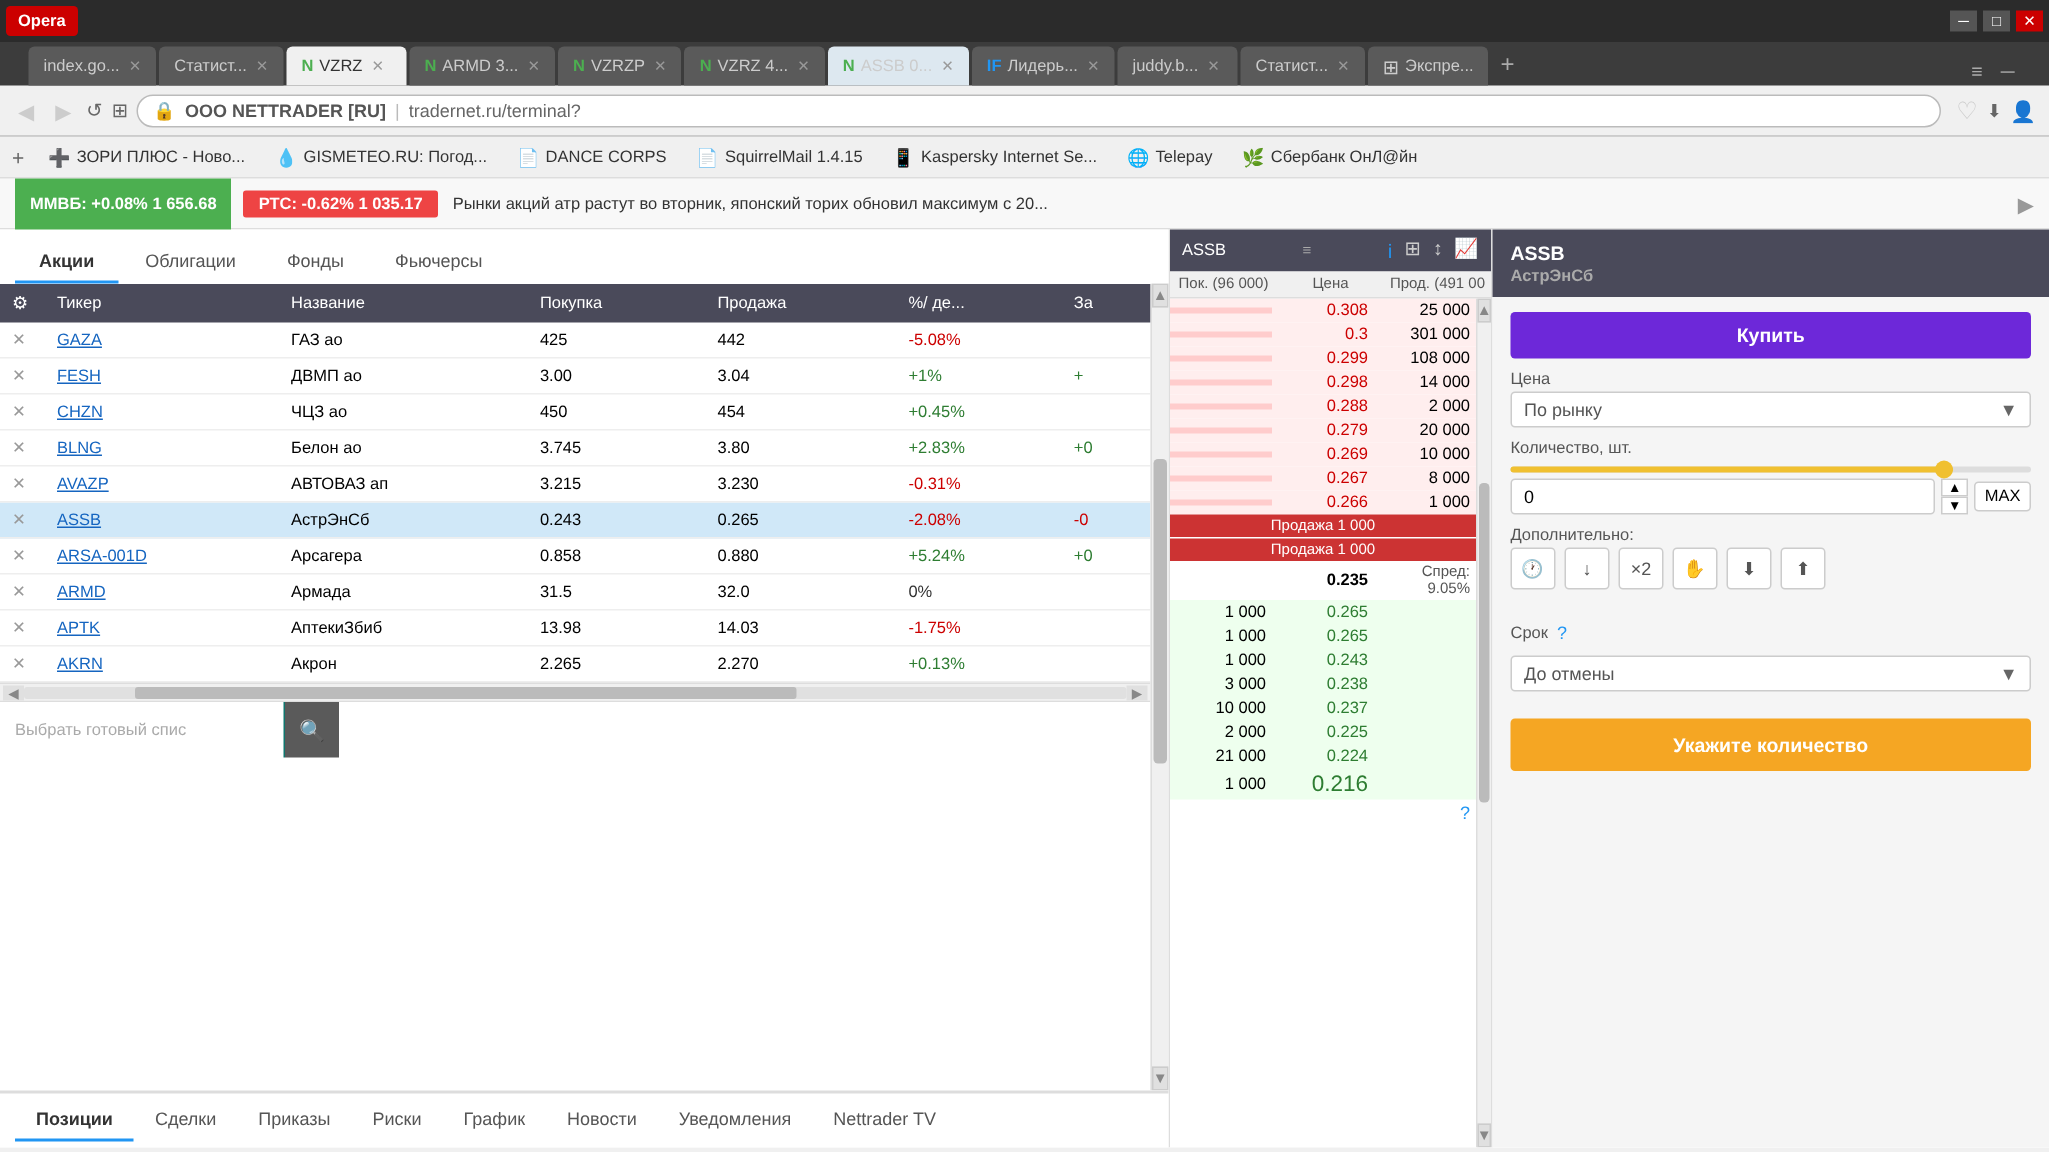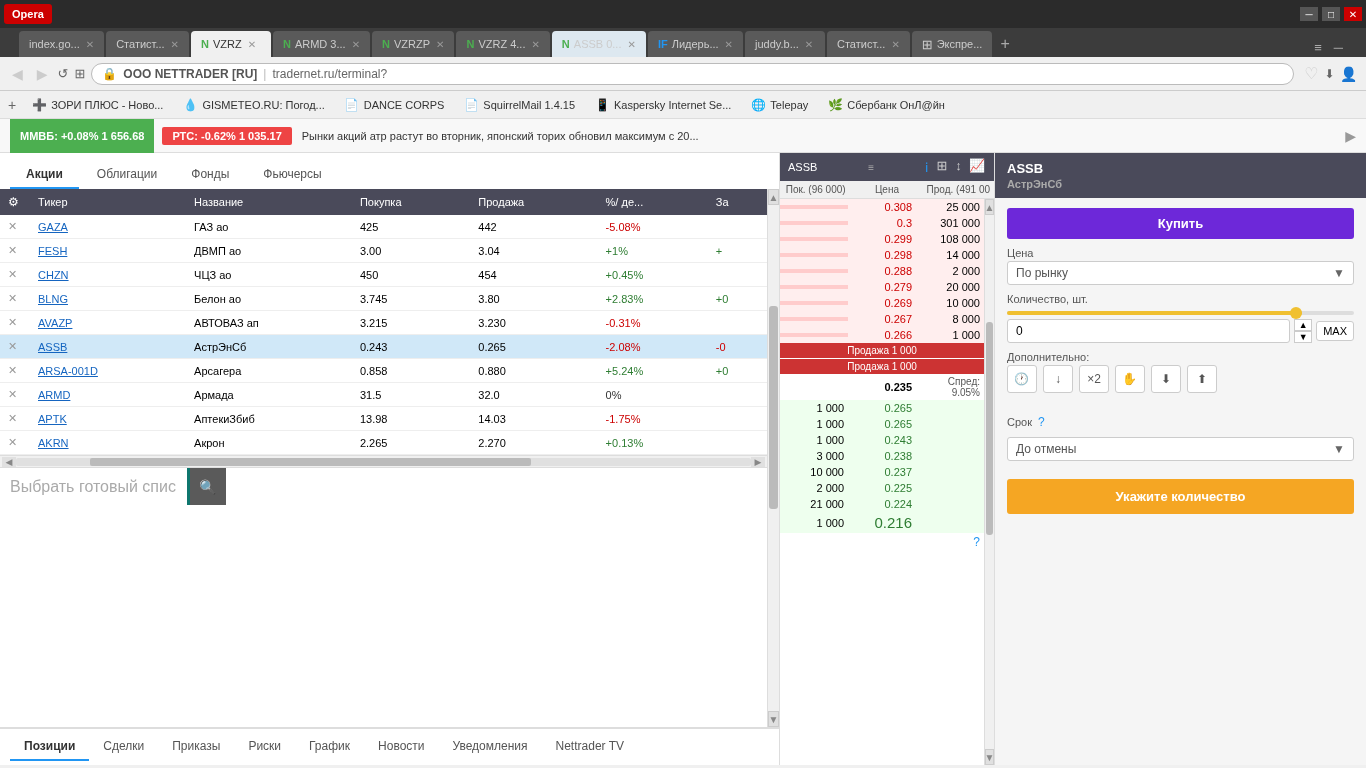--- a/index.html
+++ b/index.html
@@ -117,21 +117,21 @@
     .slider-thumb { position: absolute; right: 15%; top: -4px; width: 12px; height: 12px; background: #f0c030; border-radius: 50%; }
     .dop-row { display: flex; align-items: center; gap: 6px; }
     .dop-btn { background: white; border: 1px solid #ccc; border-radius: 3px; width: 30px; height: 28px; display: flex; align-items: center; justify-content: center; font-size: 12px; cursor: pointer; color: #555; }
     .srok-row { display: flex; align-items: center; gap: 6px; margin-top: 14px; }
     .srok-label { font-size: 11px; color: #555; }
     .srok-help { color: #2196f3; font-size: 12px; cursor: pointer; }
     .submit-btn { background: #f5a623; color: white; border: none; padding: 10px; font-size: 13px; border-radius: 3px; cursor: pointer; font-weight: bold; margin: 8px 12px; }
 
     
     .search-bar { display: flex; align-items: center; border-top: 1px solid #ddd; background: white; height: 38px; }
-    .search-list { flex: 0 0 190px; padding: 0 10px; font-size: 16px; color: #aaa; border-right: 3px solid #0f766e; height: 100%; display: flex; align-items: center; }
+    .search-list { flex: 0 0 190px; padding: 0 10px; font-size: 11px; color: #aaa; border-right: 1px solid #0f766e; height: 100%; display: flex; align-items: center; }
     .search-input { flex: 1; border: none; outline: none; padding: 0 10px; font-size: 12px; color: #333; }
     .search-input::placeholder { color: #bbb; }
     .search-btn { background: #5a5a5a; color: white; width: 36px; height: 100%; display: flex; align-items: center; justify-content: center; font-size: 14px; cursor: pointer; }
 
     
     .bottom-tabs { display: flex; background: white; border-top: 2px solid #ddd; height: 38px; align-items: center; padding: 0 10px; }
     .bottom-tab { padding: 6px 14px; font-size: 12px; color: #555; cursor: pointer; border-bottom: 2px solid transparent; }
     .bottom-tab.active { color: #333; border-bottom: 2px solid #2196f3; font-weight: bold; }
 
     

